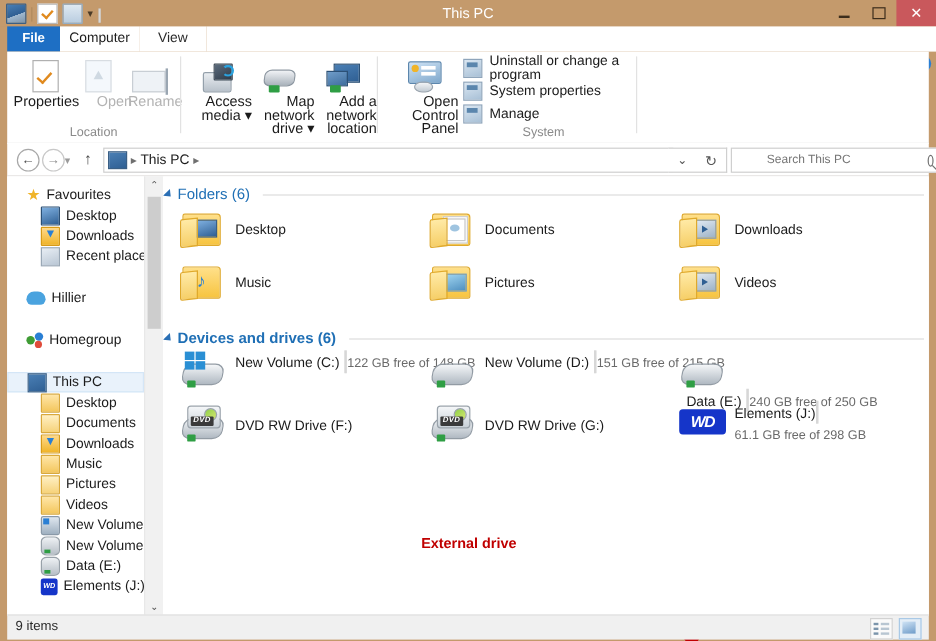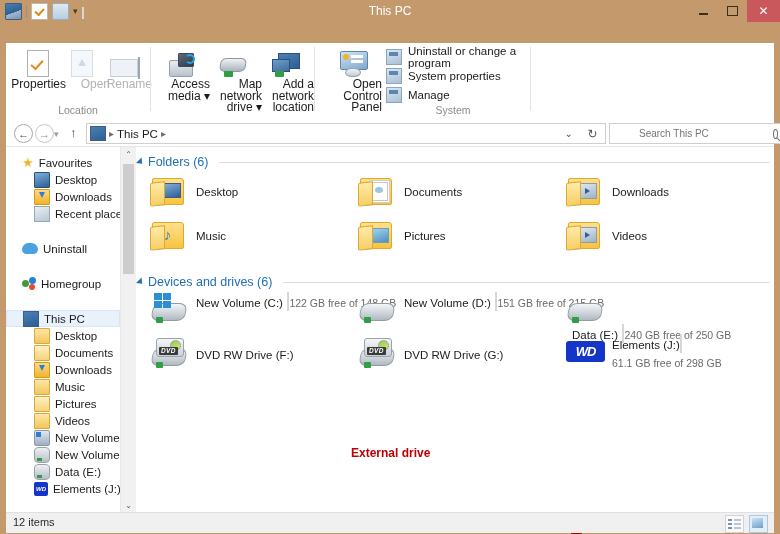--- a/index.html
+++ b/index.html
@@ -205,20 +205,30 @@
       <div class="winbtn">
           <span class="wb-min"></span>
         </div>
       <div class="winbtn">
           <span class="wb-max"></span>
         </div>
       <div class="winbtn close">✕</div>
     </div>
   </div>
 
+  <div class="tabrow">
+    <div class="tabfill"></div>
+    <div class="tab tab-file">File</div>
+    <div class="tab tab-computer">Computer</div>
+    <div class="tab tab-view">View</div>
+    <div class="helprow">
+      <span class="chev-up"></span>
+      <span class="help-ico">?</span>
+    </div>
+  </div>
 
   <div class="ribbon">
 
     <div class="rgroup" style="left:0;width:144px;">
       <div class="rbtn" style="left:4px;">
         <span class="ricon">
             <span class="i-doc"></span>
           </span>
         <span class="lbl">Properties</span>
       </div>
@@ -338,21 +348,21 @@
         <span class="ni-ico ic-dl"></span>
         <span>Downloads</span>
       </div>
       <div class="nav-item" style="padding-left:28px;">
         <span class="ni-ico ic-recent"></span>
         <span>Recent places</span>
       </div>
 
       <div class="nav-item" style="margin-top:18px;padding-left:16px;">
         <span class="ni-ico ic-sky"></span>
-        <span>Uninstall</span>
+        <span>Hillier</span>
       </div>
 
       <div class="nav-item" style="margin-top:18px;padding-left:16px;">
         <span class="ni-ico ic-home">
             <i class="a"></i>
             <i class="b"></i>
             <i class="c"></i>
           </span>
         <span>Homegroup</span>
       </div>
@@ -460,21 +470,21 @@
       </div>
       <div class="tile" style="left:430px;top:72px;">
         <span class="folder-ico">
           <i class="back"></i>
             <i class="thumb-vid"></i>
             <i class="front"></i>
         </span>
         <span class="folder-label">Videos</span>
       </div>
 
-      <div class="grouphdr" style="margin-top:102px;">
+      <div class="grouphdr" style="margin-top:102px;font-weight:bold;">
         <span class="tri"></span>
         <span class="gt">Devices and drives (6)</span>
         <span class="rule"></span>
       </div>
 
       <div class="tile" style="left:14px;top:146px;">
         <span class="drive-ico">
           <i class="winflag">
               <i></i>
               <i></i>
@@ -556,21 +566,21 @@
         <marker id="ah" markerWidth="7" markerHeight="7" refX="5.6" refY="3" orient="auto">
           <path d="M0,0 L7,3 L0,6 Z" fill="#c00000"></path>
         </marker>
       </defs>
       <line x1="38" y1="78" x2="122" y2="12" stroke="#c00000" stroke-width="2.2" marker-end="url(#ah)"></line>
     </svg>
     <div class="annotation" style="left:345px;top:299px;">External drive</div>
   </div>
 
   <div class="statusbar">
-    <div class="statustext">12 items</div>
+    <div class="statustext">9 items</div>
     <div class="viewbtns">
       <div class="vb vb-details">
         <i></i>
           <i></i>
           <i></i>
           <b></b>
           <b></b>
           <b></b>
       </div>
       <div class="vb active">

